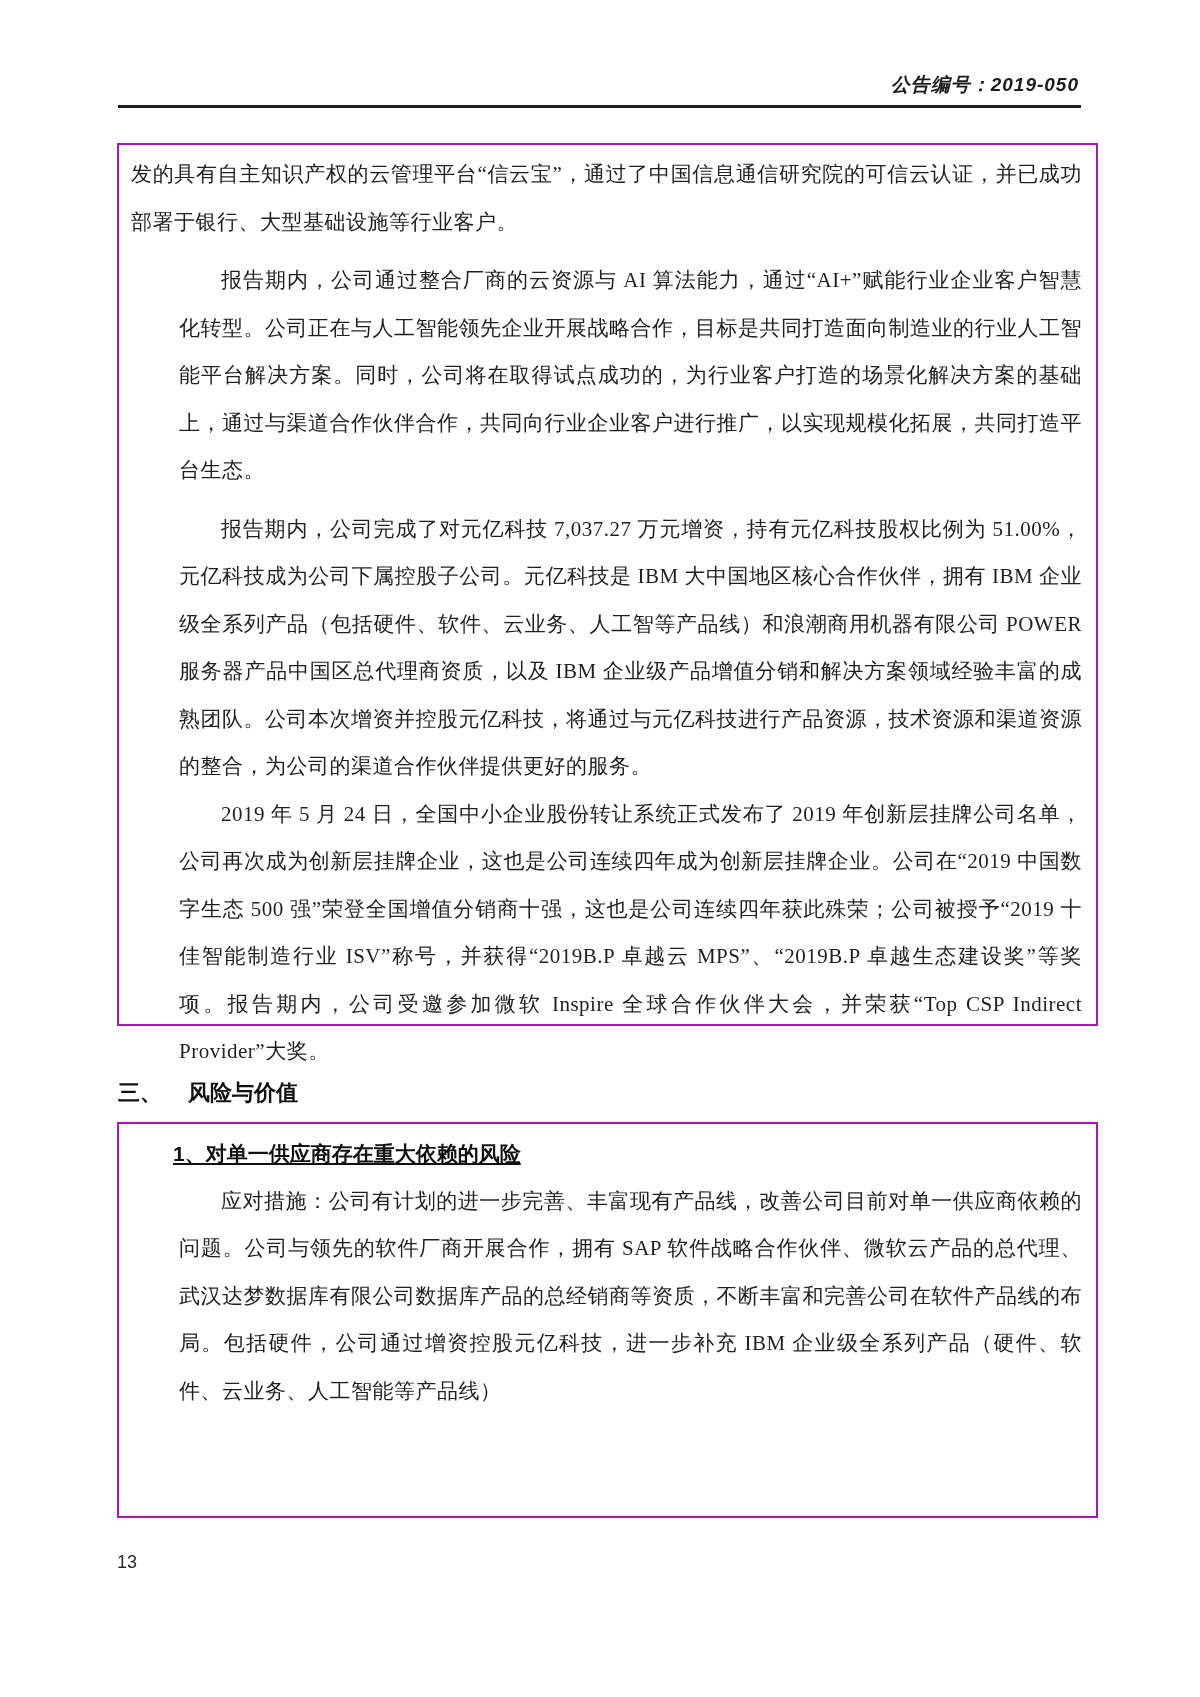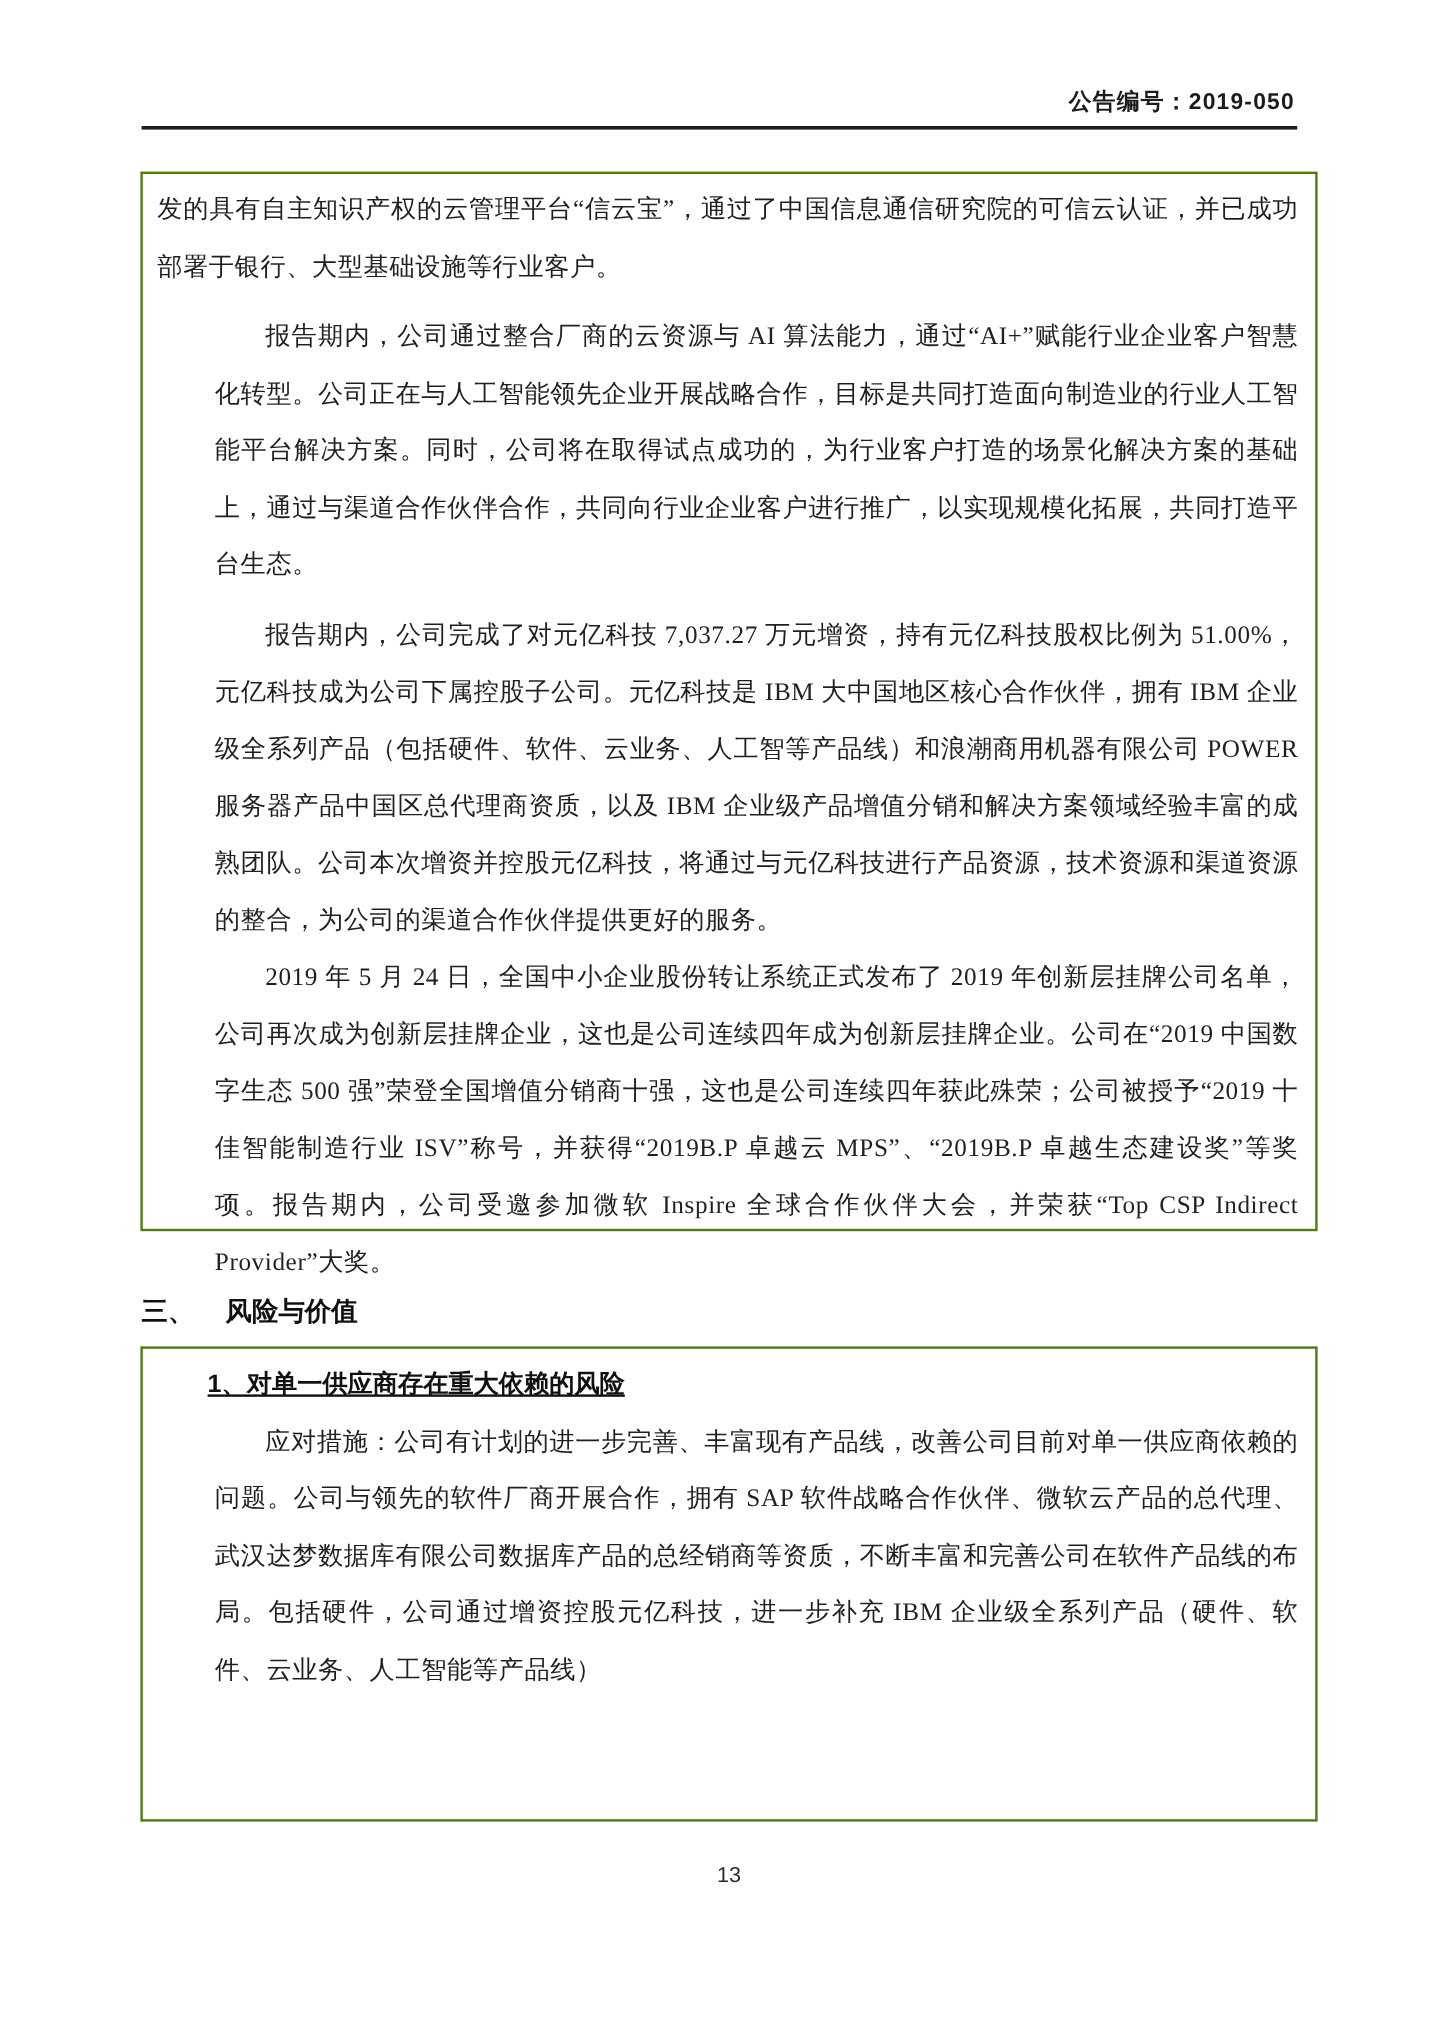--- a/index.html
+++ b/index.html
@@ -24,33 +24,34 @@
     width: 963px;
   }
   .announcement-no {
     text-align: right;
     font-family: "Liberation Sans", "DejaVu Sans", sans-serif;
     font-weight: 600;
     font-size: 19px;
     letter-spacing: 1px;
     color: #1c1c1c;
     padding-right: 2px;
+    font-style: italic;
   }
   .header-rule {
     margin-top: 7px;
     height: 3px;
     background: #1c1c1c;
   }
   
   .content-box {
     position: absolute;
     left: 117px;
     width: 981px;
     box-sizing: border-box;
-    border: 2px solid #4d7c0f;
+    border: 2px solid #a21caf;
     background: #ffffff;
     padding: 6px 14px 8px 12px;
   }
   .box1 { top: 143px; height: 883px; }
   .box2 { top: 1122px; height: 396px; }
   .para {
     margin: 0;
     font-size: 21px;
     line-height: 47.5px;
     text-align: justify;
@@ -80,21 +81,20 @@
     color: #111111;
     text-align: right;
   }
   .section-number { margin-right: 26px; }
   
   .page-number {
     position: absolute;
     top: 1552px;
     left: 117px;
     width: 981px;
-    text-align: center;
     font-family: "Liberation Sans", "DejaVu Sans", sans-serif;
     font-size: 18px;
     color: #2a2a2a;
   }
 </style>
 </head>
 <body>
 
 <div class="page">
 

